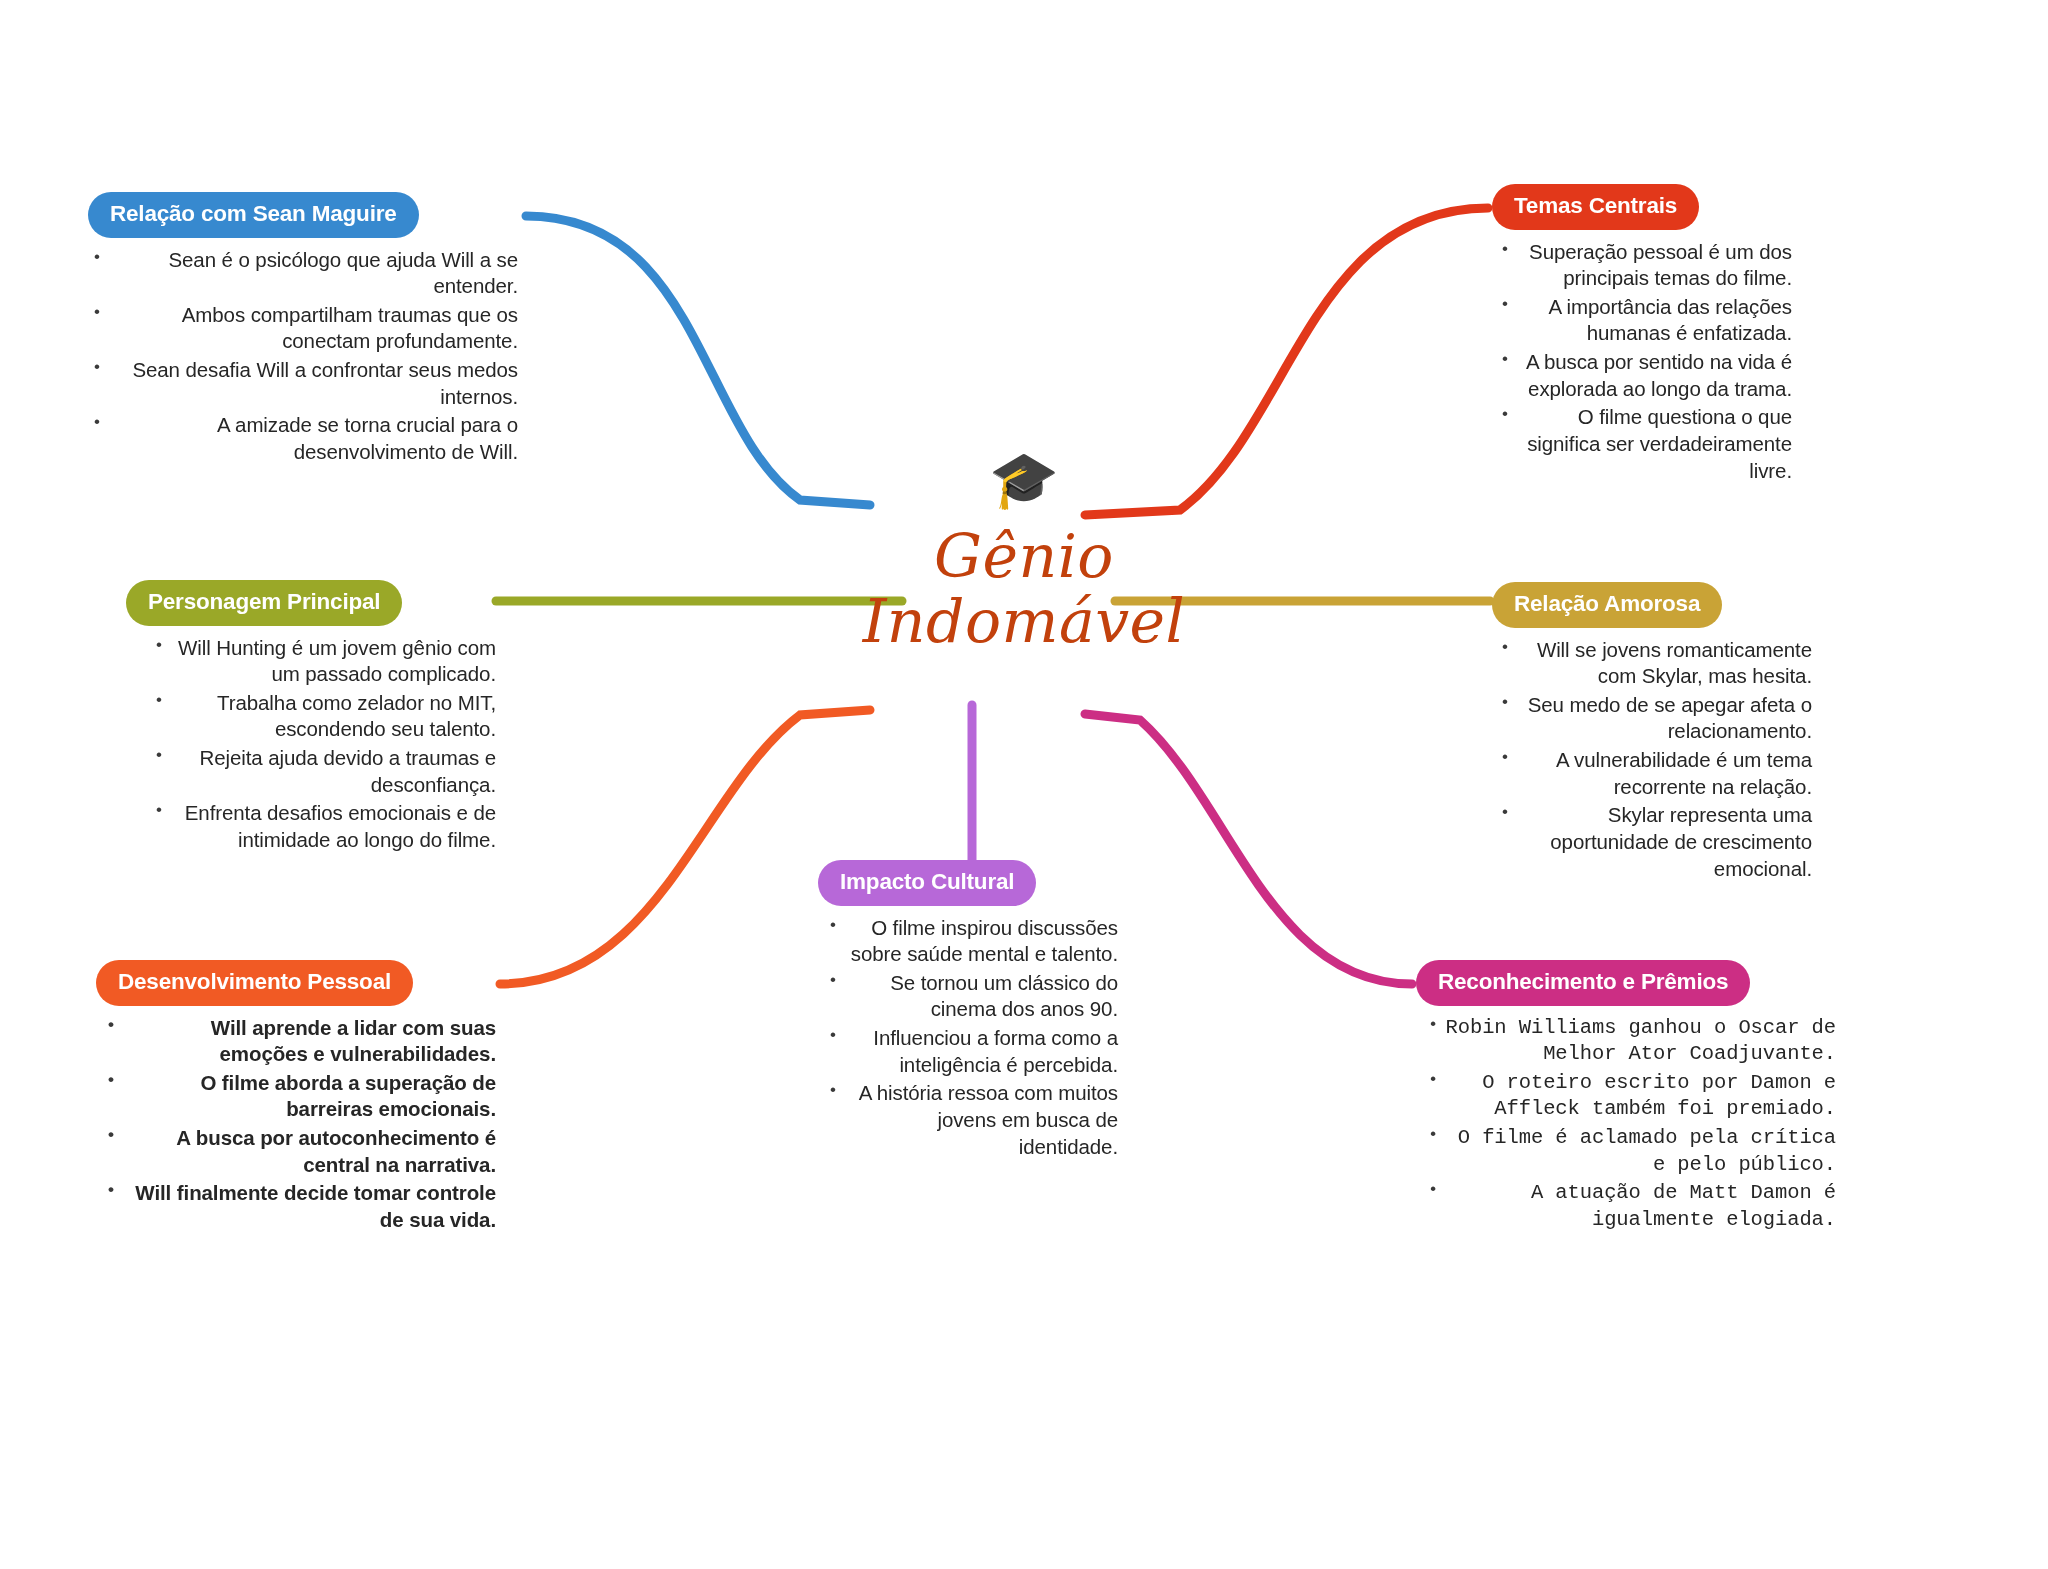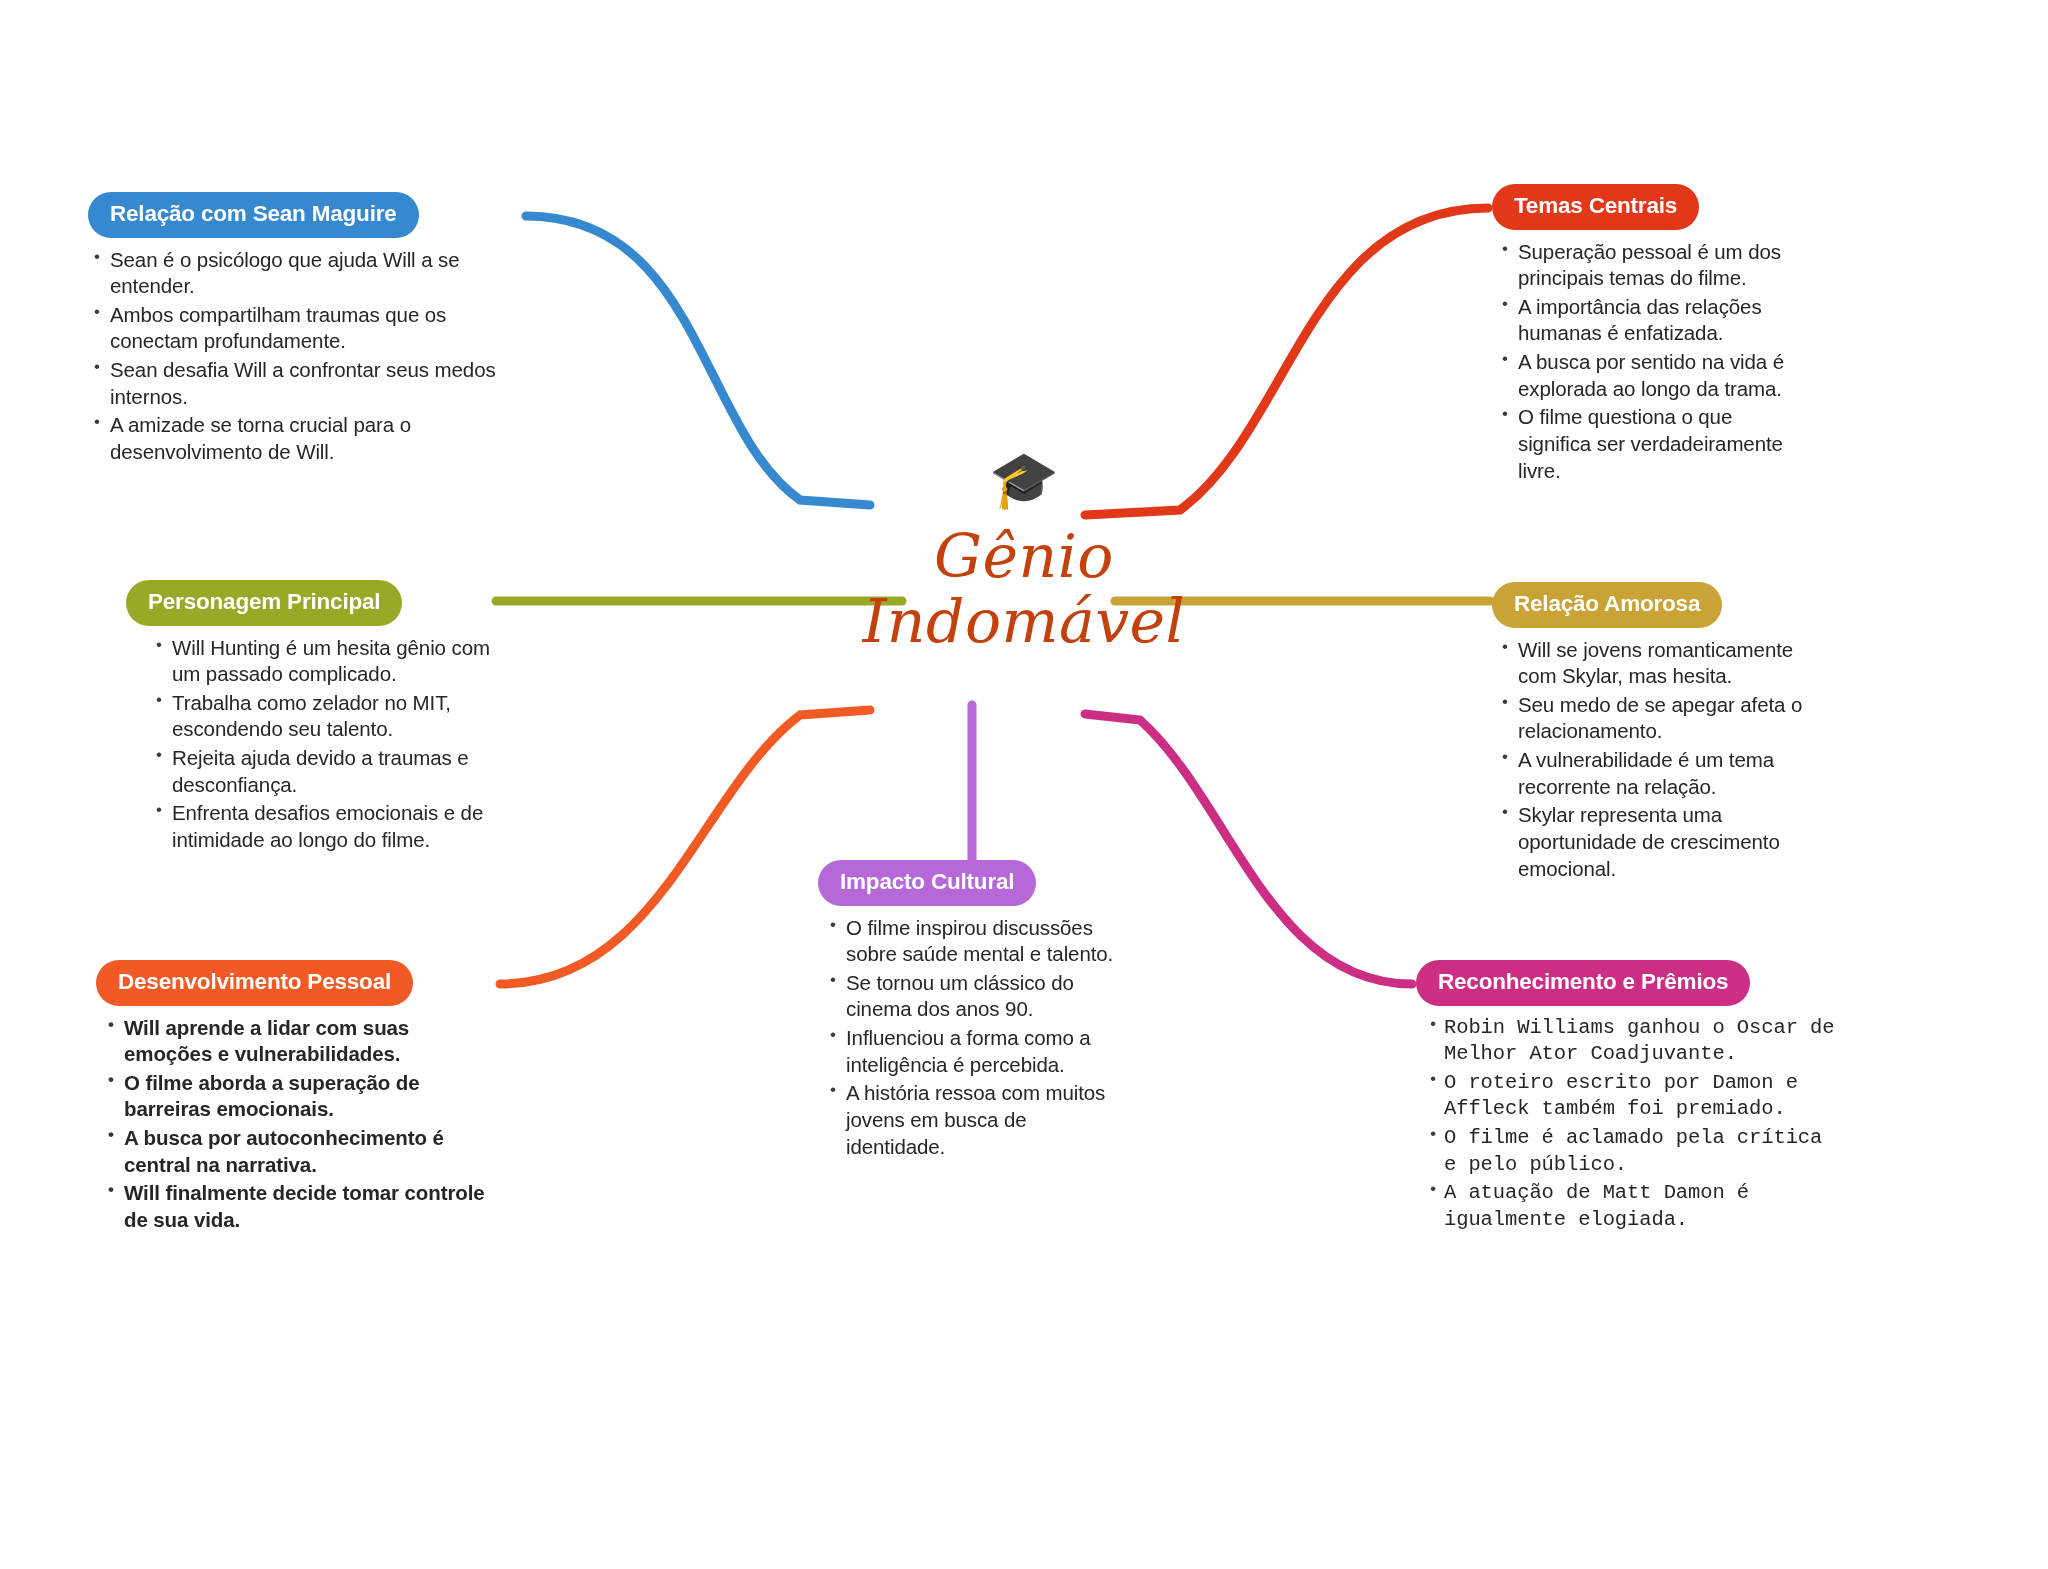--- a/index.html
+++ b/index.html
@@ -73,20 +73,21 @@
     white-space: nowrap;
     letter-spacing: -0.2px;
   }
   .pill-row {
     display: block;
   }
   .bullets {
     list-style: none;
     margin: 9px 0 0 0;
     padding: 0;
+    text-align: right;
   }
   .bullets li {
     position: relative;
     padding-left: 18px;
     color: #262626;
     font-size: 20.5px;
     line-height: 1.30;
     margin-bottom: 2px;
     letter-spacing: -0.1px;
   }
@@ -165,21 +166,21 @@
       <li>Superação pessoal é um dos principais temas do filme.</li>
       <li>A importância das relações humanas é enfatizada.</li>
       <li>A busca por sentido na vida é explorada ao longo da trama.</li>
       <li>O filme questiona o que significa ser verdadeiramente livre.</li>
     </ul>
   </div>
 
   <div class="branch" id="b-personagem">
     <span class="pill-row"><span class="pill" style="background: rgb(154, 168, 40);">Personagem Principal</span></span>
     <ul class="bullets">
-      <li>Will Hunting é um hesita gênio com um passado complicado.</li>
+      <li>Will Hunting é um jovem gênio com um passado complicado.</li>
       <li>Trabalha como zelador no MIT, escondendo seu talento.</li>
       <li>Rejeita ajuda devido a traumas e desconfiança.</li>
       <li>Enfrenta desafios emocionais e de intimidade ao longo do filme.</li>
     </ul>
   </div>
 
   <div class="branch" id="b-amorosa">
     <span class="pill-row"><span class="pill" style="background: rgb(201, 163, 54);">Relação Amorosa</span></span>
     <ul class="bullets">
       <li>Will se jovens romanticamente com Skylar, mas hesita.</li>

